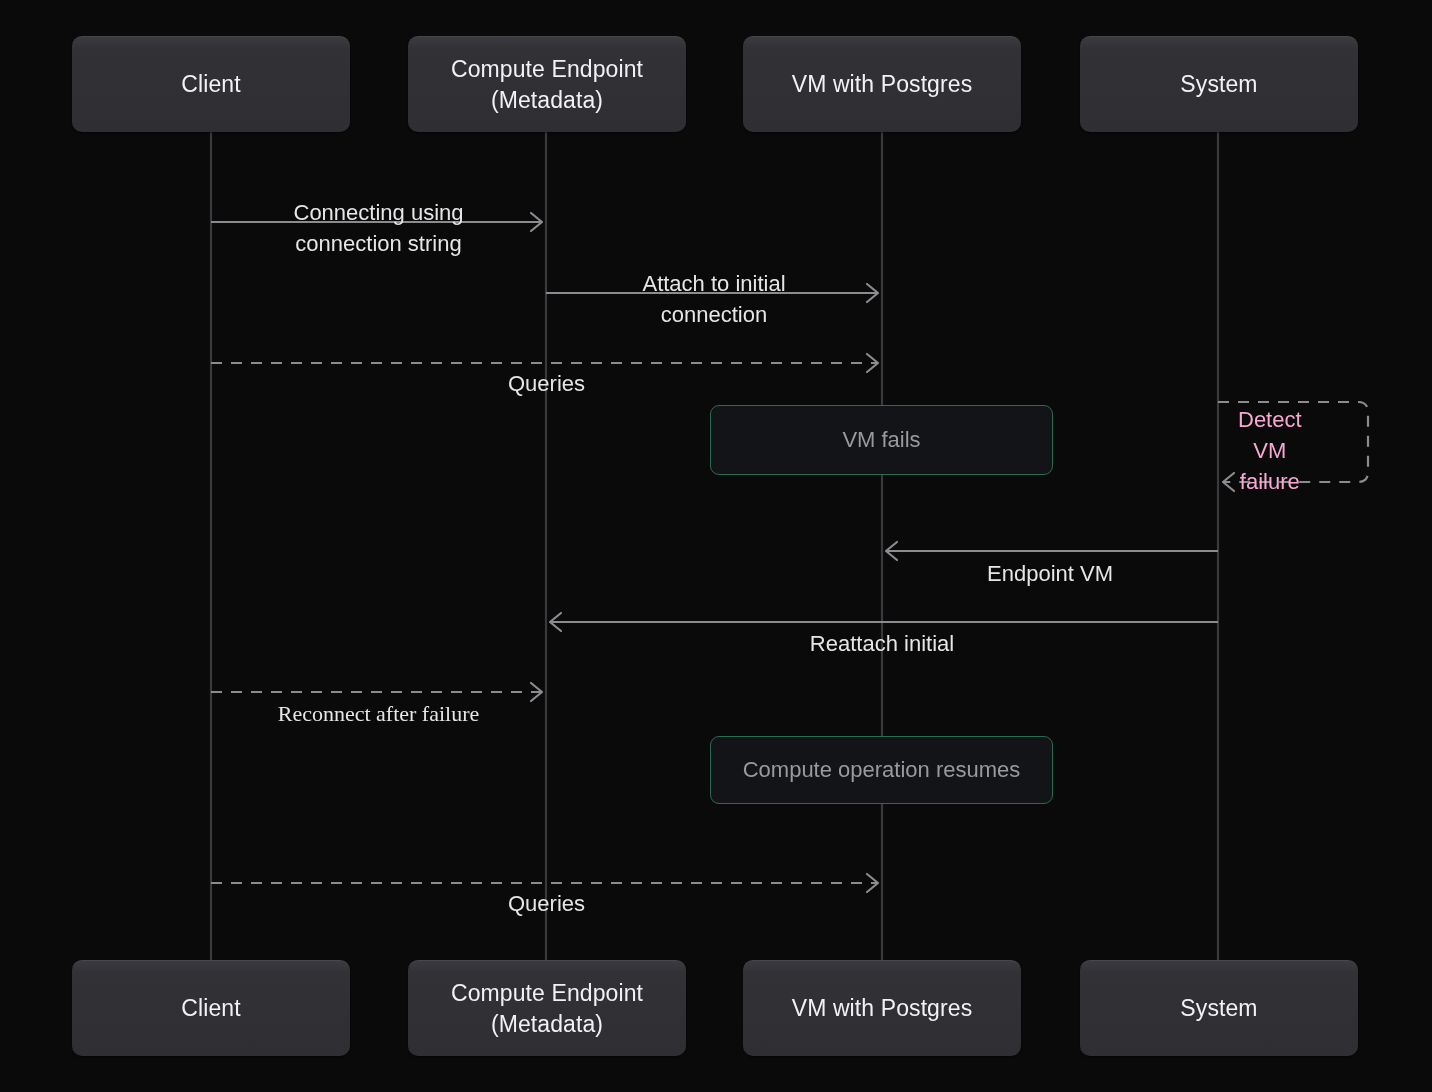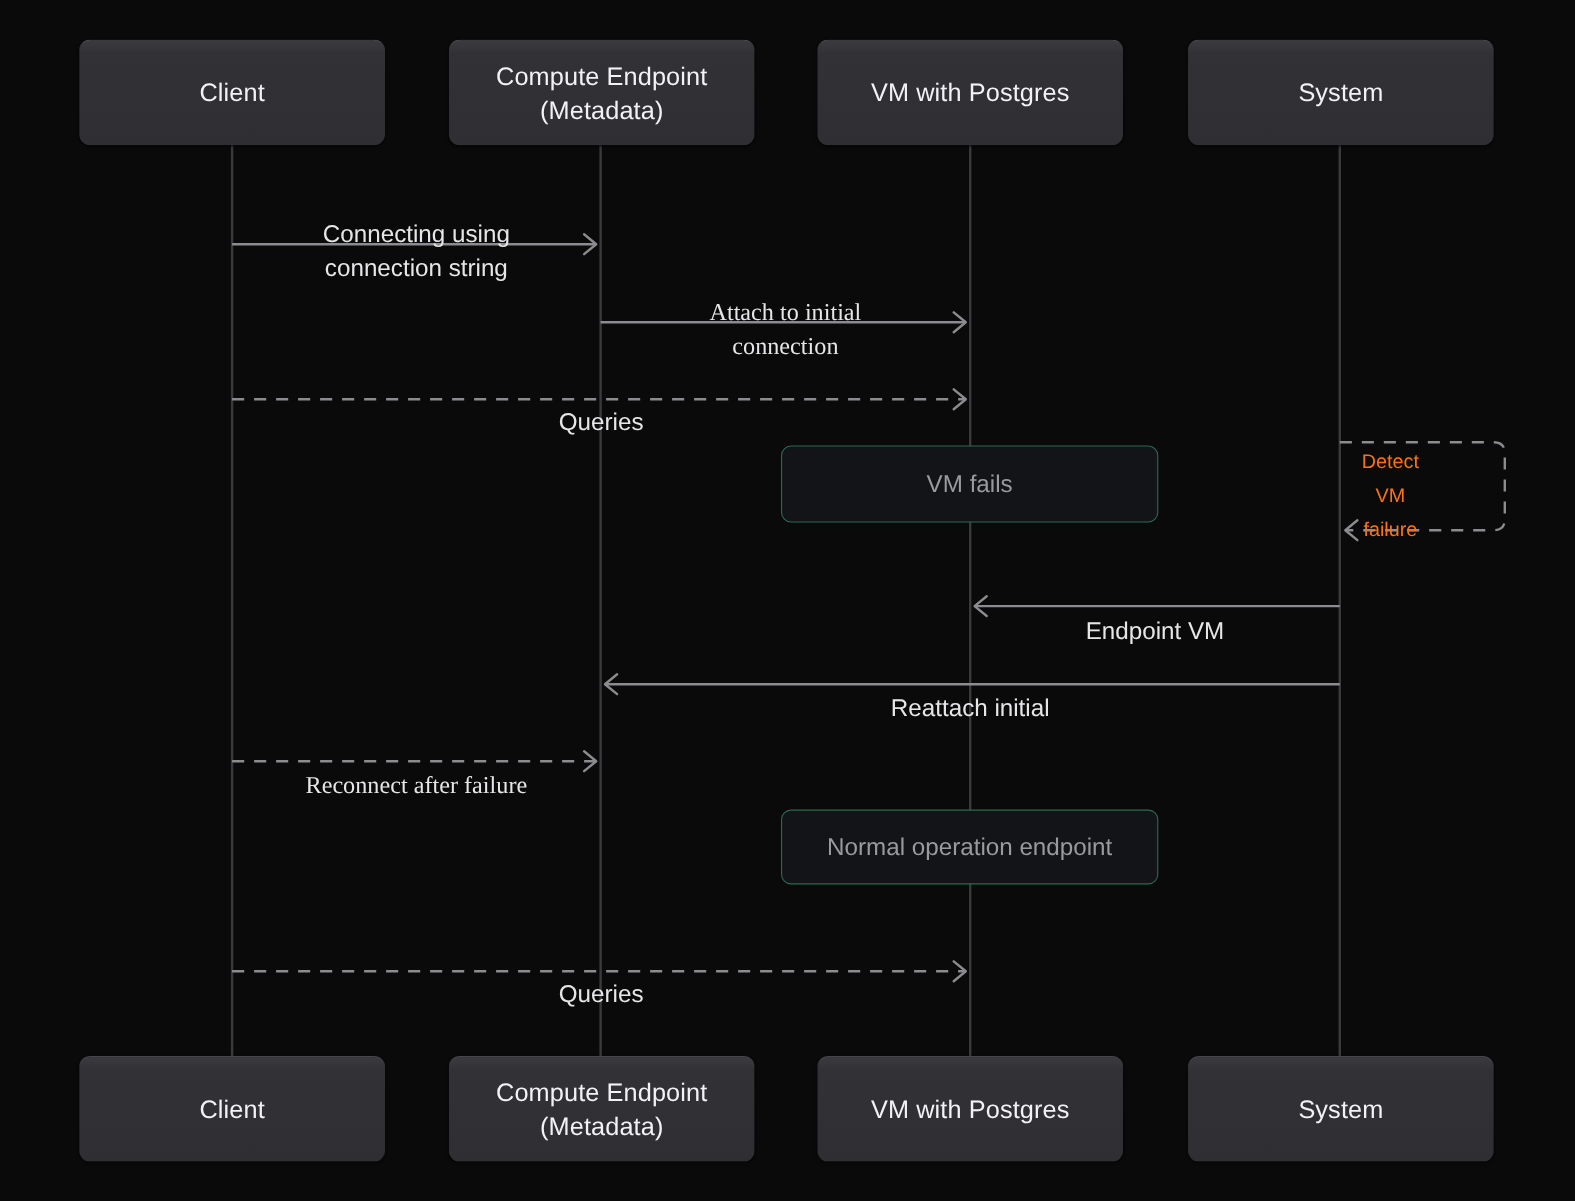--- a/index.html
+++ b/index.html
@@ -63,22 +63,22 @@
     font-size: 22px;
     line-height: 31px;
     text-align: center;
     white-space: pre-line;
     transform: translateX(-50%);
     pointer-events: none;
     margin-top: 42px;
   }
   .selfmsg-label {
     position: absolute;
-    color: #f97316;
-    font-size: 18px;
+    color: #f9a8d4;
+    font-size: 22px;
     line-height: 31px;
     text-align: center;
     white-space: pre-line;
   }
 </style>
 </head>
 <body>
 
 <div id="diagram-root">
   <svg id="seq-svg" viewBox="0 0 1432 1092" xmlns="http://www.w3.org/2000/svg">
@@ -138,27 +138,27 @@
       </div>
       <div class="participant-box" style="left: 1080px; top: 960px; width: 278px; height: 96px;">
         <span style="white-space: pre-line;">System</span>
       </div>
     </div>
   <div id="notes-layer">
       <div class="note-box" style="left: 710px; top: 405px; width: 343px; height: 70px;">
         <span>VM fails</span>
       </div>
       <div class="note-box" style="left: 710px; top: 736px; width: 343px; height: 68px;">
-        <span>Normal operation endpoint</span>
+        <span>Compute operation resumes</span>
       </div>
     </div>
   <div id="labels-layer">
       <div class="msg-label" style="left: 378.5px; top: 155px;">Connecting using
 connection string</div>
-      <div class="msg-label" style="left: 714px; top: 226px; font-family: Liberation Serif, serif;">Attach to initial
+      <div class="msg-label" style="left: 714px; top: 226px;">Attach to initial
 connection</div>
       <div class="msg-label" style="left: 546.5px; top: 326px;">Queries</div>
       <div class="msg-label" style="left: 1050px; top: 516px;">Endpoint VM</div>
       <div class="msg-label" style="left: 882px; top: 586px;">Reattach initial</div>
       <div class="msg-label" style="left: 378.5px; top: 656px; font-family: Liberation Serif, serif;">Reconnect after failure</div>
       <div class="msg-label" style="left: 546.5px; top: 846px;">Queries</div>
       <div class="selfmsg-label" style="left: 1238px; top: 404px;">Detect
 VM failure</div>
     </div>
 </div>

